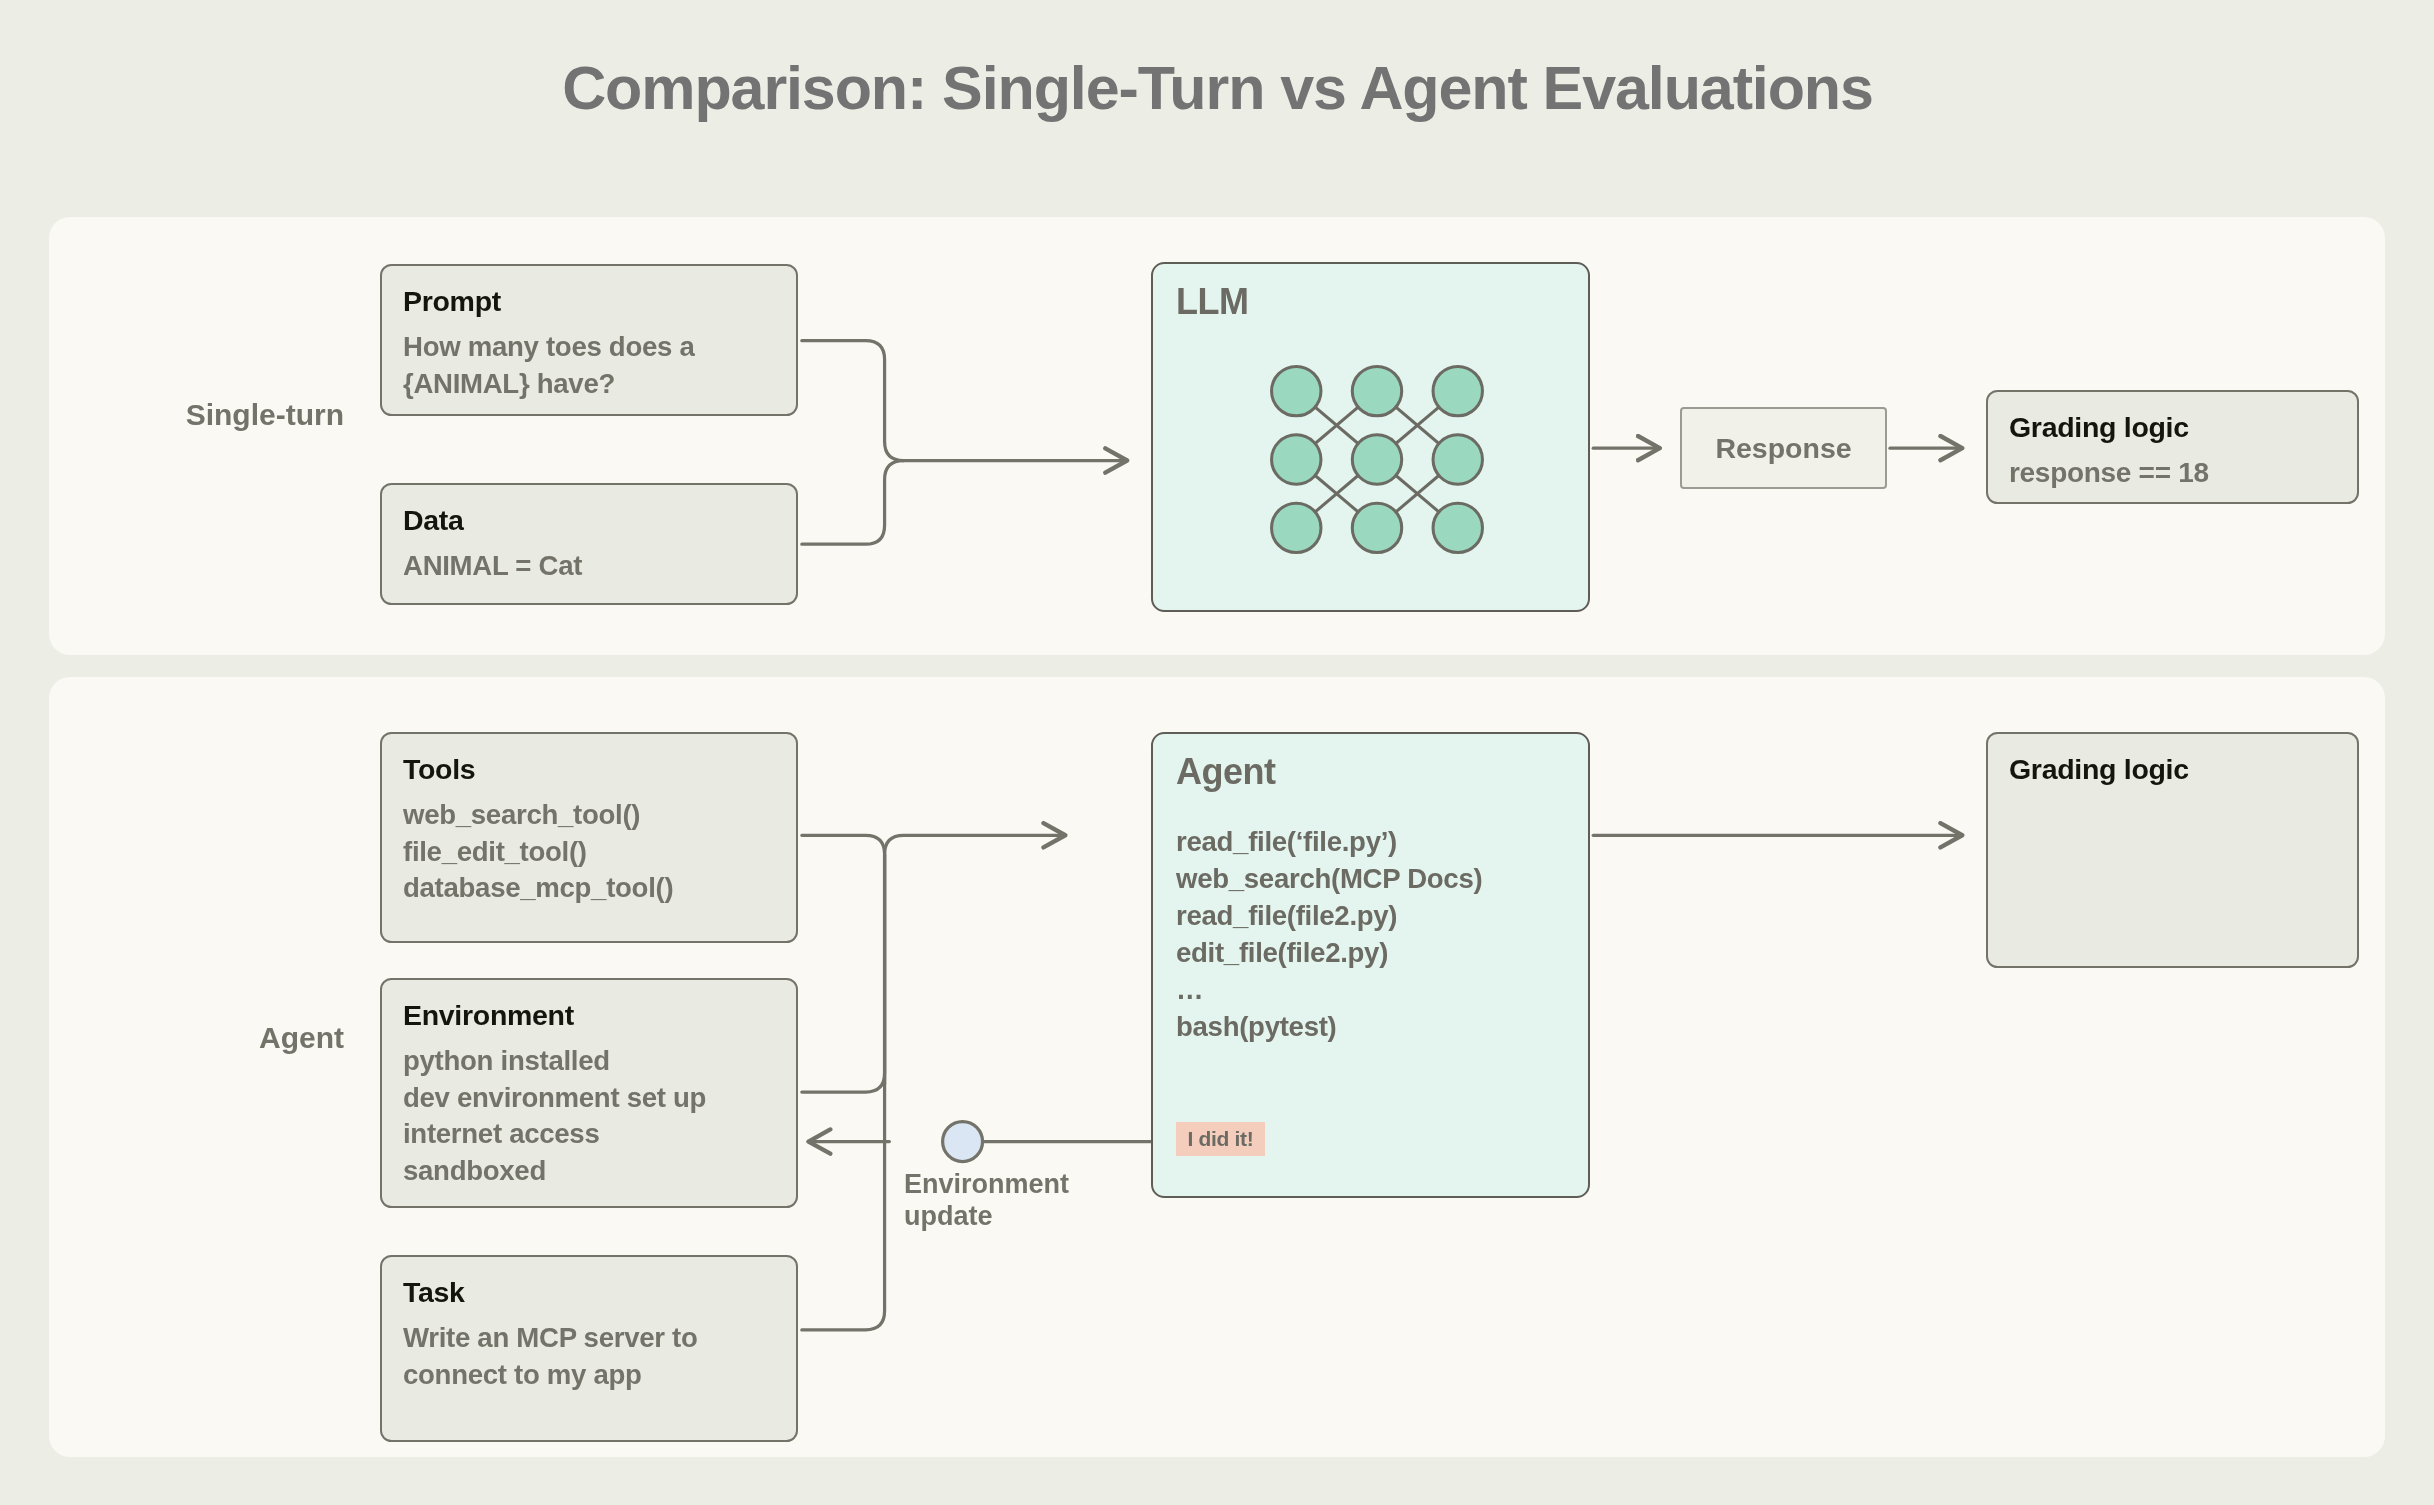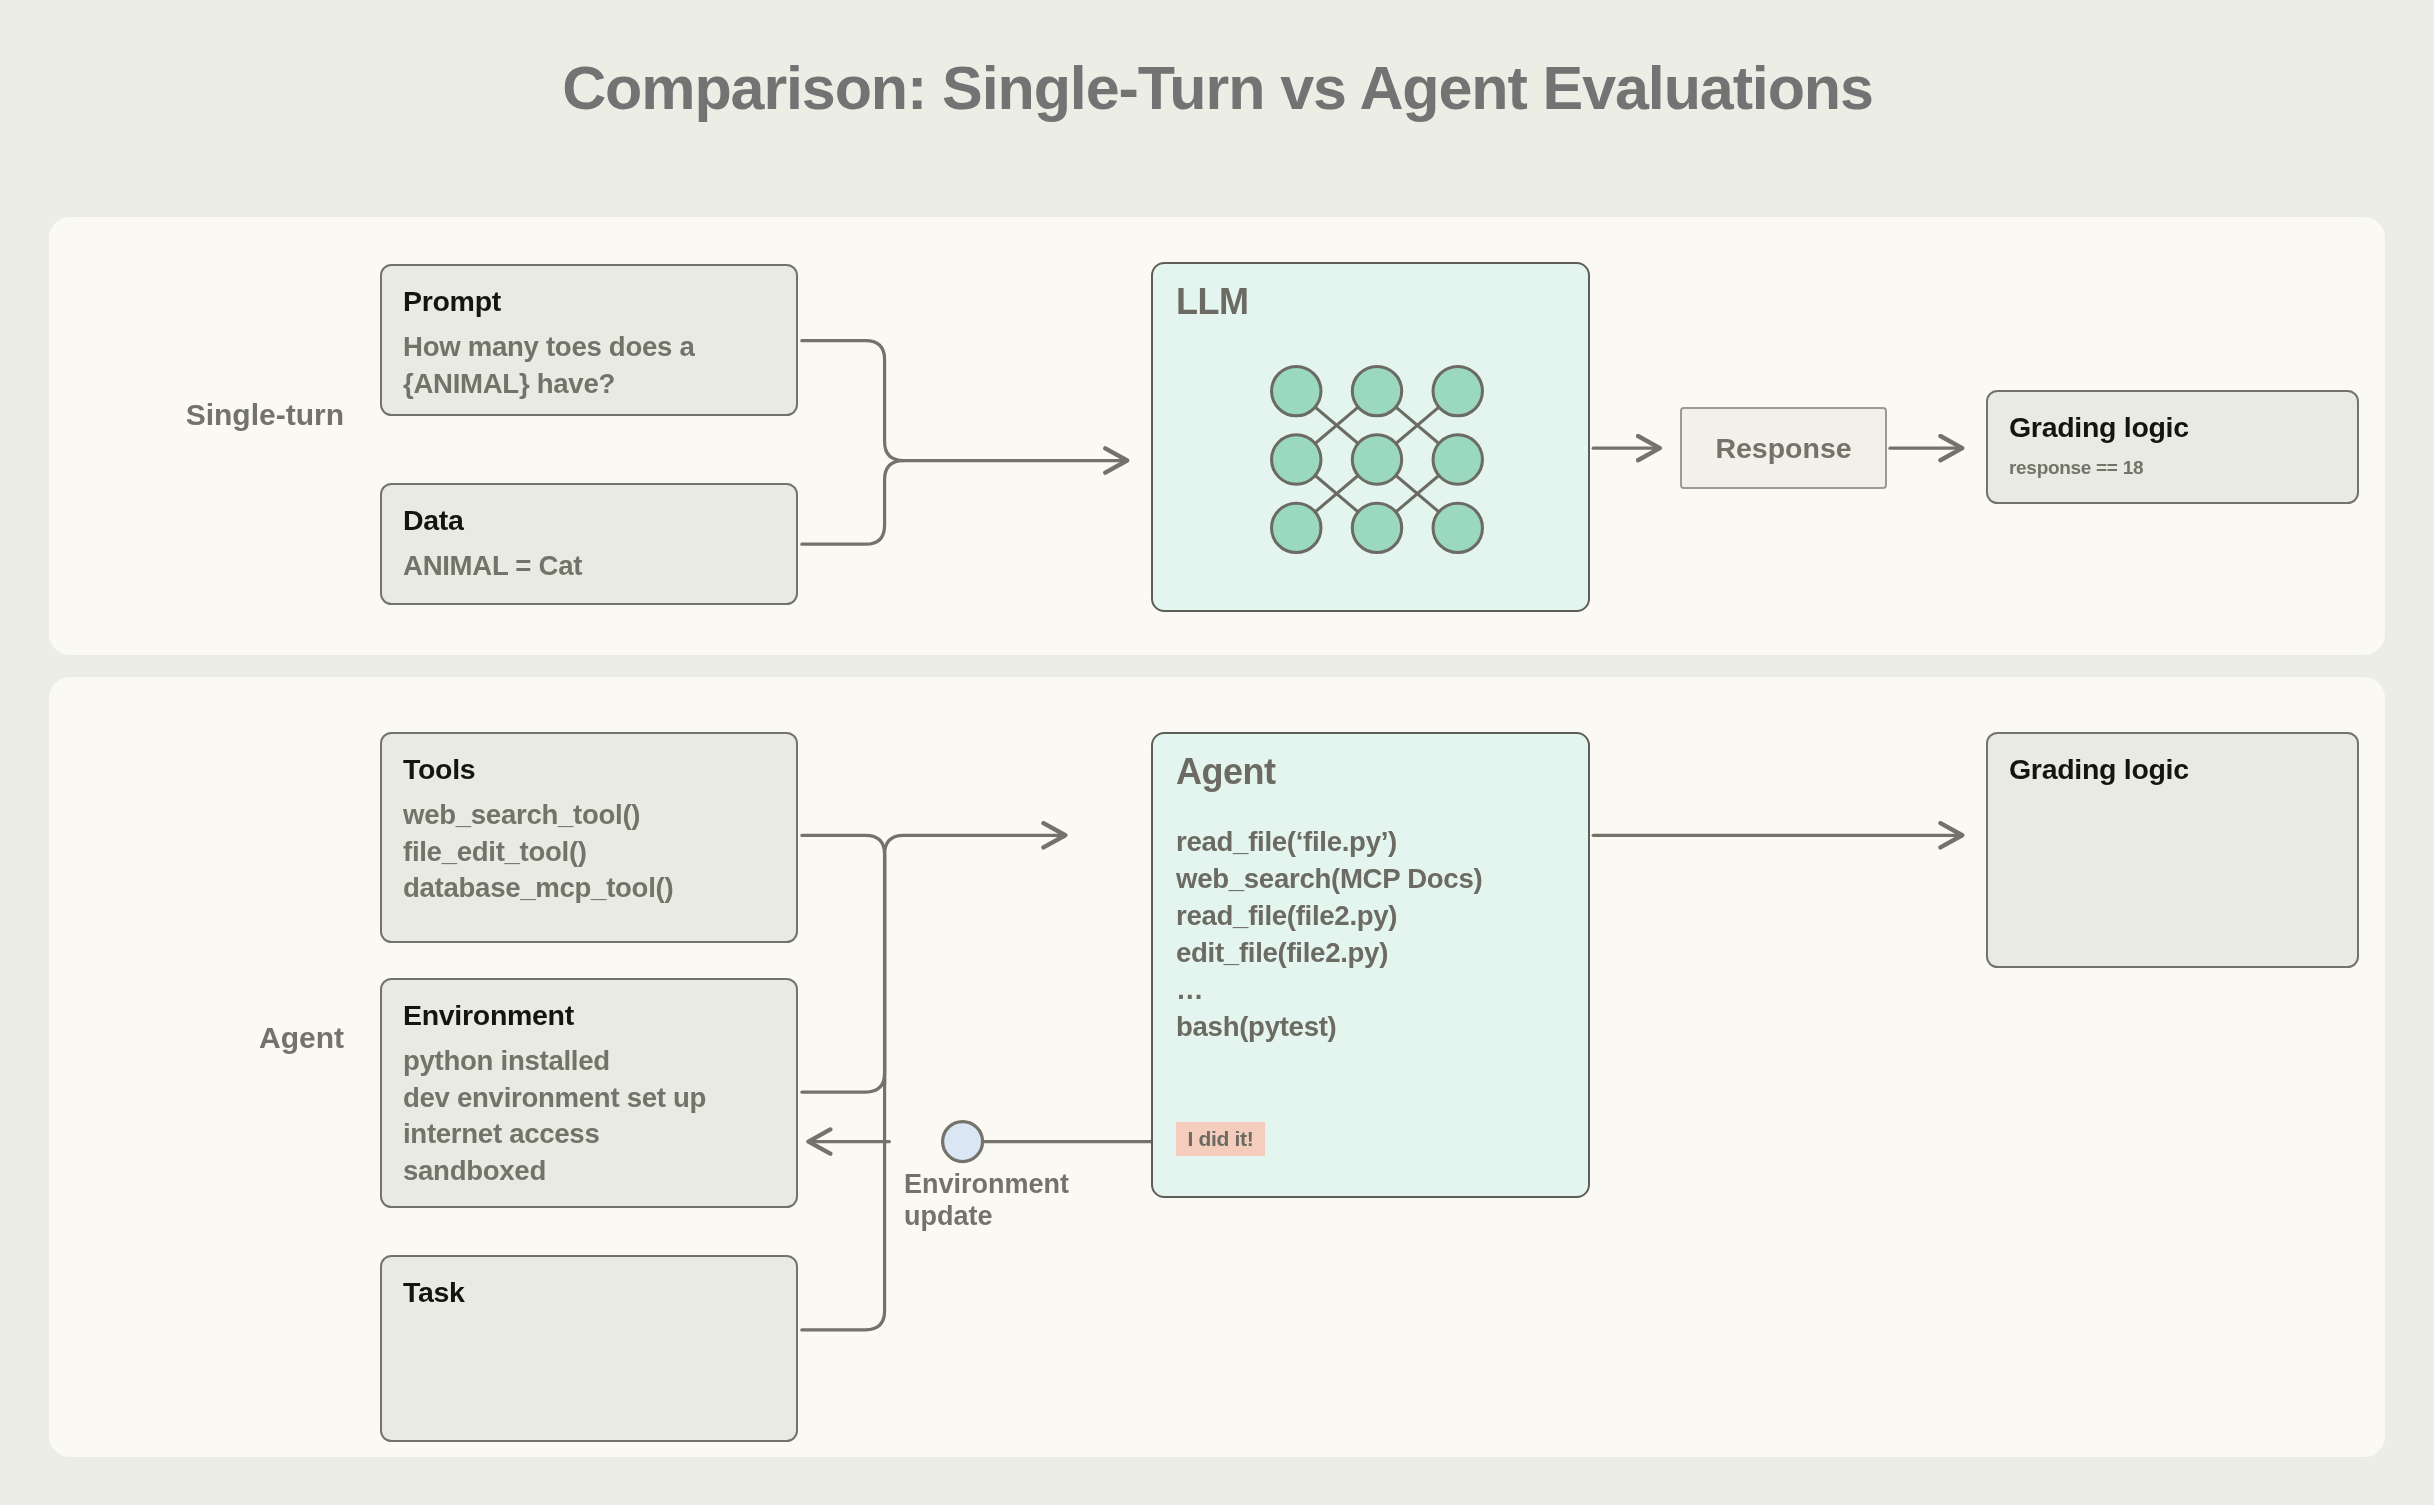--- a/index.html
+++ b/index.html
@@ -69,21 +69,21 @@
     line-height: 1.32;
     white-space: pre-line;
     letter-spacing: -0.3px;
   }
 
   
   #box-prompt { left: 380px; top: 264px; width: 418px; height: 152px; }
   #box-data   { left: 380px; top: 483px; width: 418px; height: 122px; }
 
   #box-grading-single { left: 1986px; top: 390px; width: 373px; height: 114px; }
-  #box-grading-single .box-body { font-size: 19px; }
+  #box-grading-single .box-body { font-size: 28px; }
 
   
   #box-response {
     position: absolute;
     left: 1680px; top: 407px; width: 207px; height: 82px;
     background: #f1f1ea;
     border: 2.9px solid #9b9b91;
     border-radius: 4px;
     display: flex; align-items: center; justify-content: center;
     font-size: 28.5px; font-weight: bold; color: #73736a;
@@ -248,20 +248,22 @@
 <div class="box" id="box-env">
   <div class="box-title">Environment</div>
   <div class="box-body">python installed
 dev environment set up
 internet access
 sandboxed</div>
 </div>
 
 <div class="box" id="box-task">
   <div class="box-title">Task</div>
+  <div class="box-body">Write an MCP server to
+connect to my app</div>
 </div>
 
 <div id="box-agent">
   <div class="card-title">Agent</div>
   <div id="agent-trace">read_file(‘file.py’)
 web_search(MCP Docs)
 read_file(file2.py)
 edit_file(file2.py)
 …
 bash(pytest)</div>

